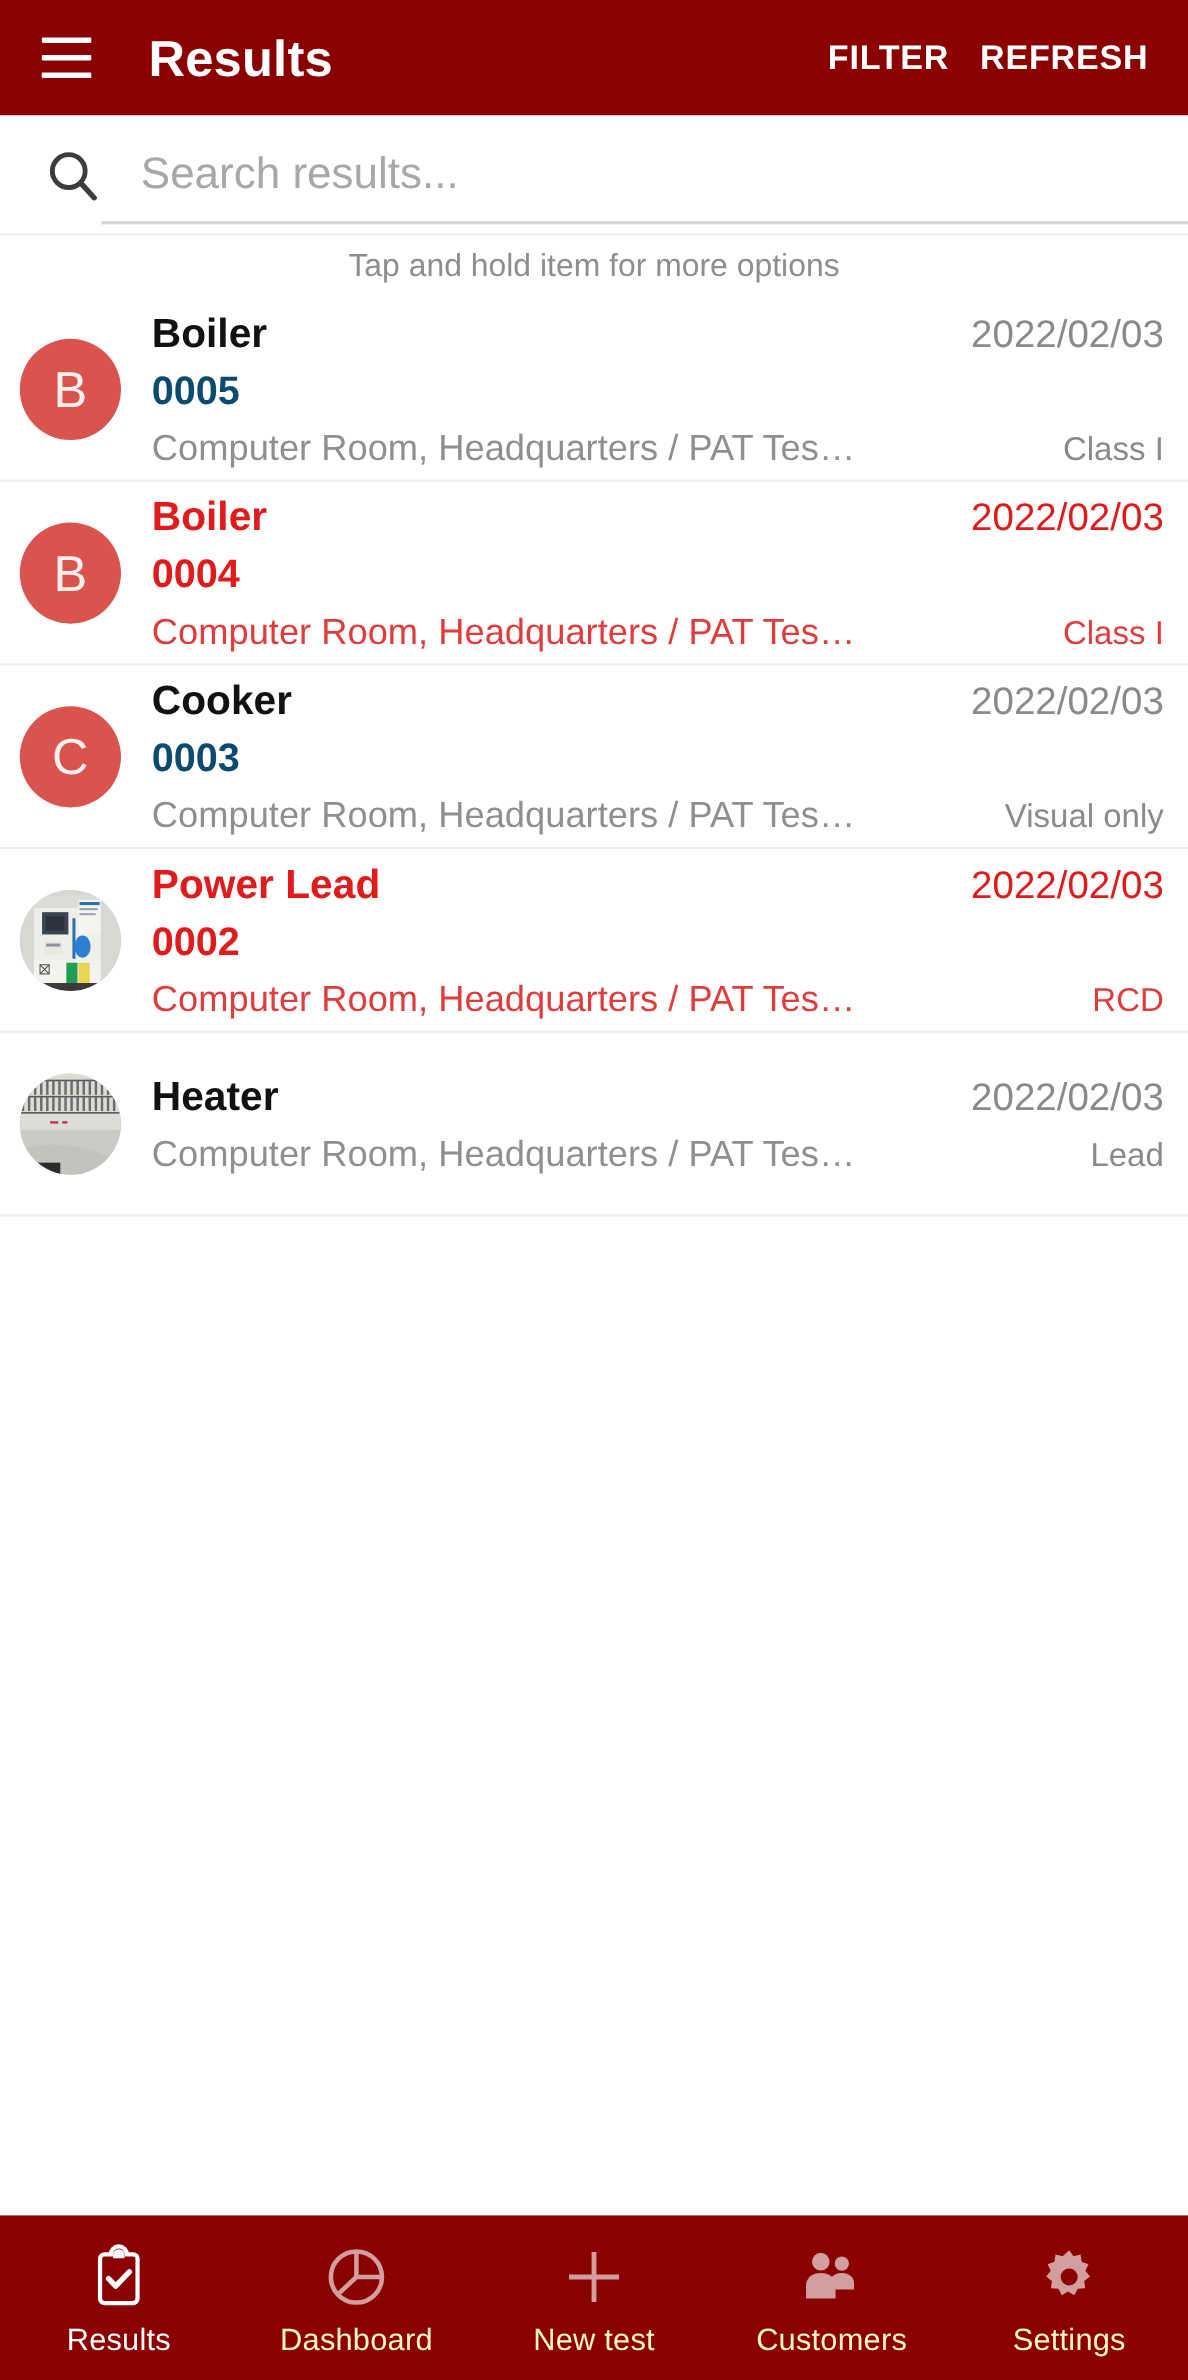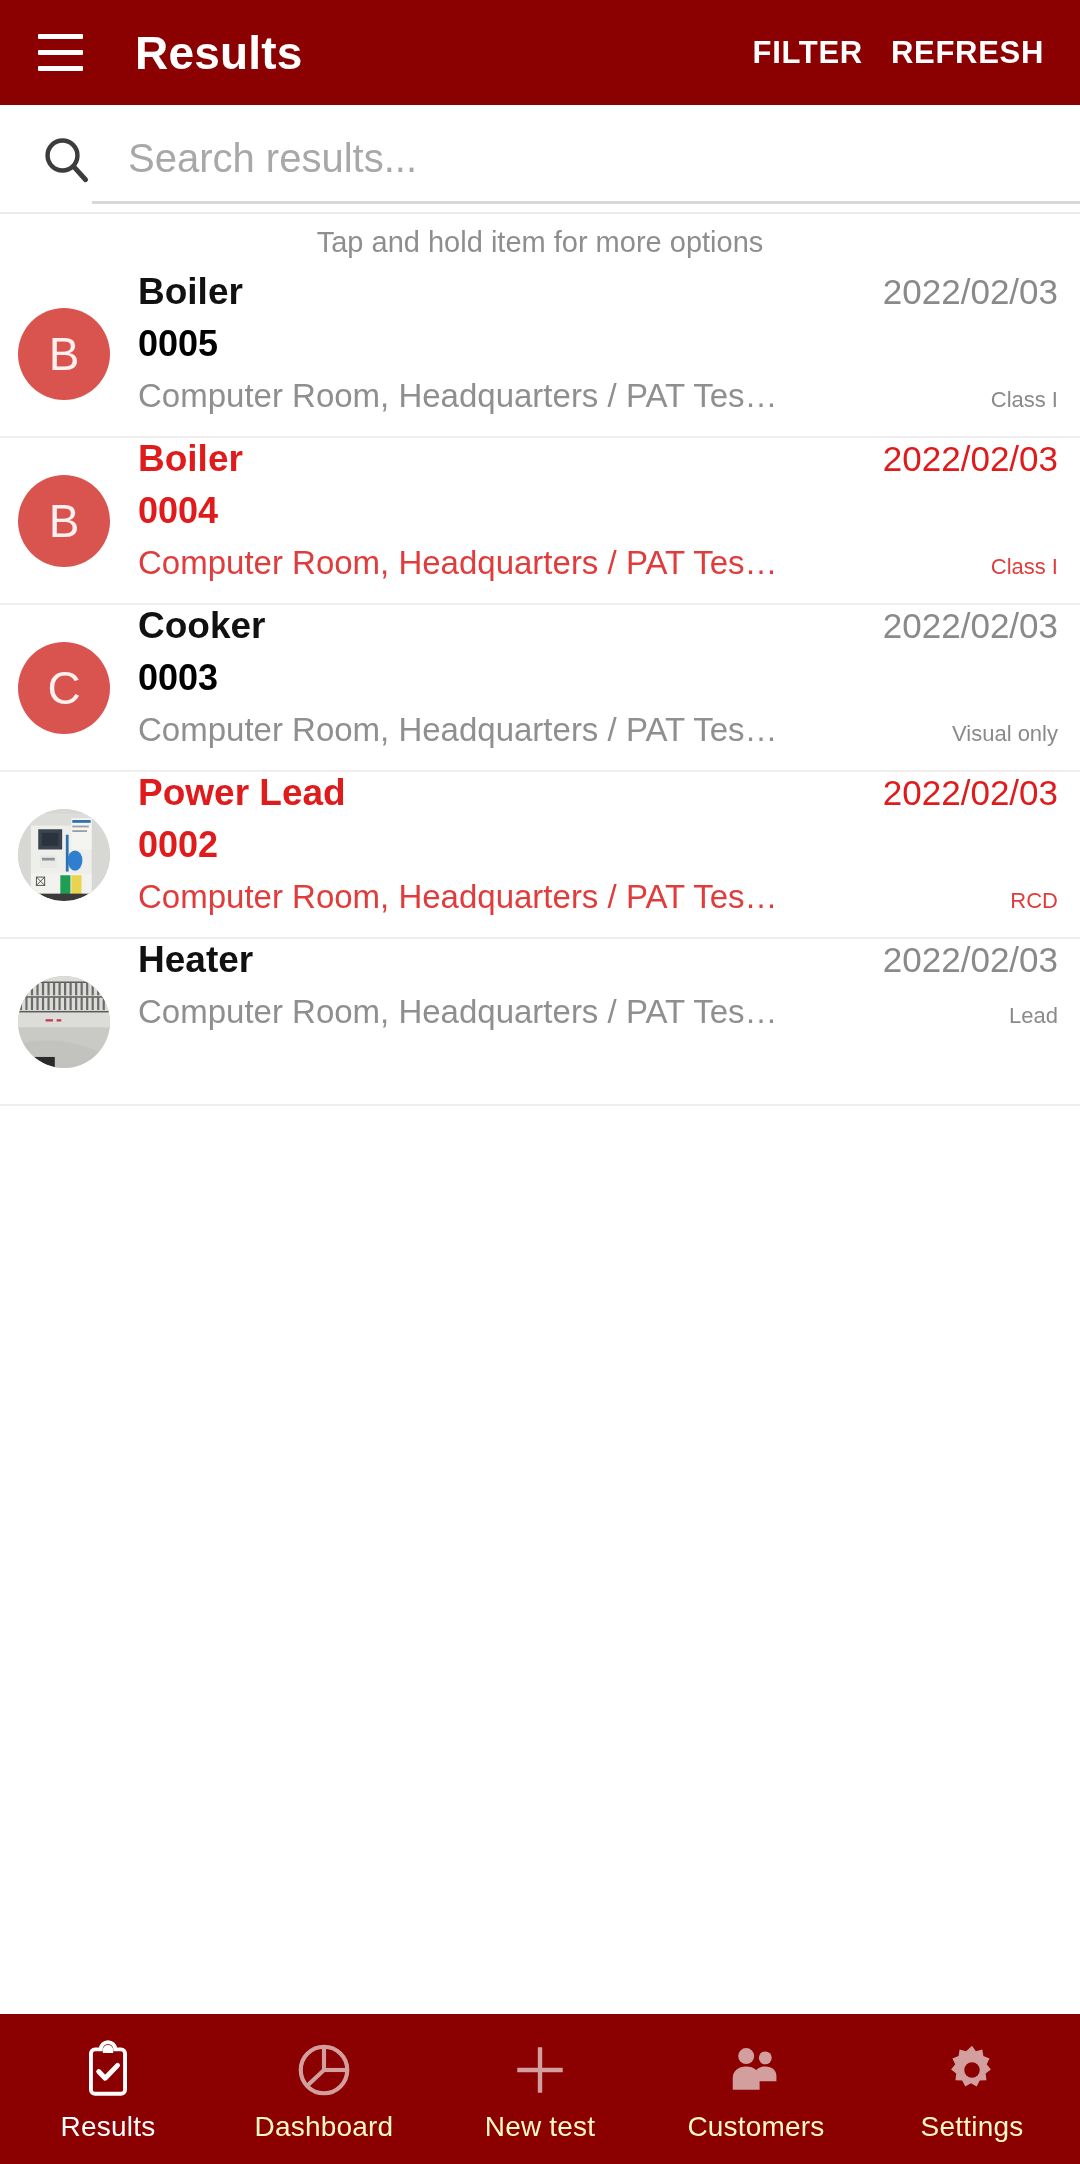--- a/index.html
+++ b/index.html
@@ -80,42 +80,42 @@
   .avatar.letter{ background:#d9534f; }
   .avatar.letter span{
     color:#fdf0ef; font-size:46px; font-weight:400; line-height:1;
   }
   .avatar.photo{ background:#cfcfcf; }
   .avatar.photo svg{ width:100%; height:100%; display:block;}
 
   .rowbody{
     flex:1 1 auto; min-width:0; position:relative;
     height:100%;
-    display:flex; flex-direction:column; 
+    display:flex; flex-direction:column; justify-content:center;
   }
   .r-line1{ display:flex; align-items:baseline; }
   .r-title{
     font-size:37px; font-weight:bold; color:#111111;
     white-space:nowrap; overflow:hidden; text-overflow:ellipsis;
   }
   .r-date{
     margin-left:auto; font-size:35px; font-weight:normal; color:#8a8a8a;
     white-space:nowrap; padding-left:18px;
   }
   .r-num{
-    font-size:36px; font-weight:bold; color:#000000; margin-top:10px;
+    font-size:36px; font-weight:bold; color:#0c4a6e; margin-top:10px;
   }
   .r-line3{ display:flex; align-items:baseline; margin-top:12px; }
   .r-loc{
     font-size:33px; color:#8f8f8f;
     white-space:nowrap; overflow:hidden; text-overflow:ellipsis;
     max-width:640px;
   }
   .r-badge{
-    margin-left:auto; font-size:22px; color:#8a8a8a;
+    margin-left:auto; font-size:30px; color:#8a8a8a;
     white-space:nowrap; padding-left:18px;
   }
   
   .row.fail .r-title,
   .row.fail .r-num,
   .row.fail .r-date{ color:#e01b1b; }
   .row.fail .r-loc,
   .row.fail .r-badge{ color:#e03c3c; }
 
   .list-end{ border-bottom:2px solid #eeeeee; }

